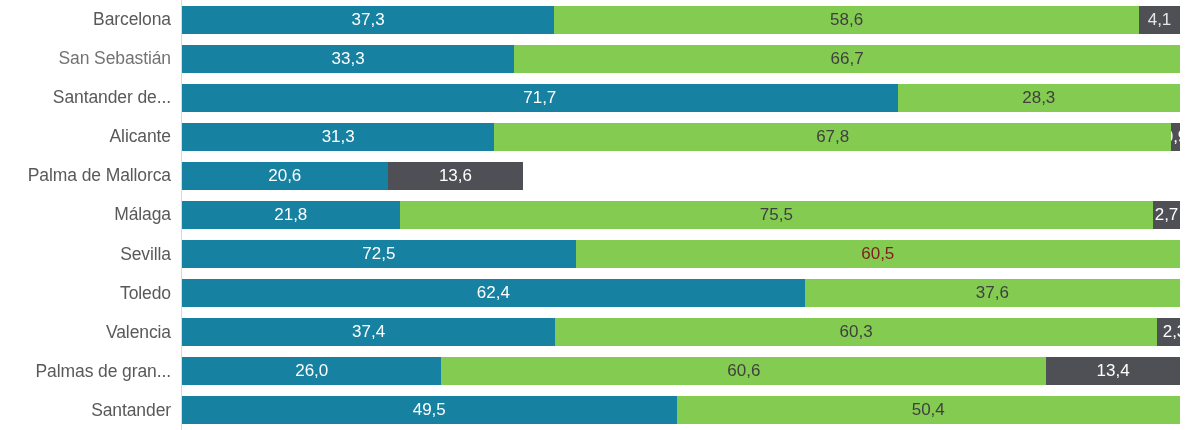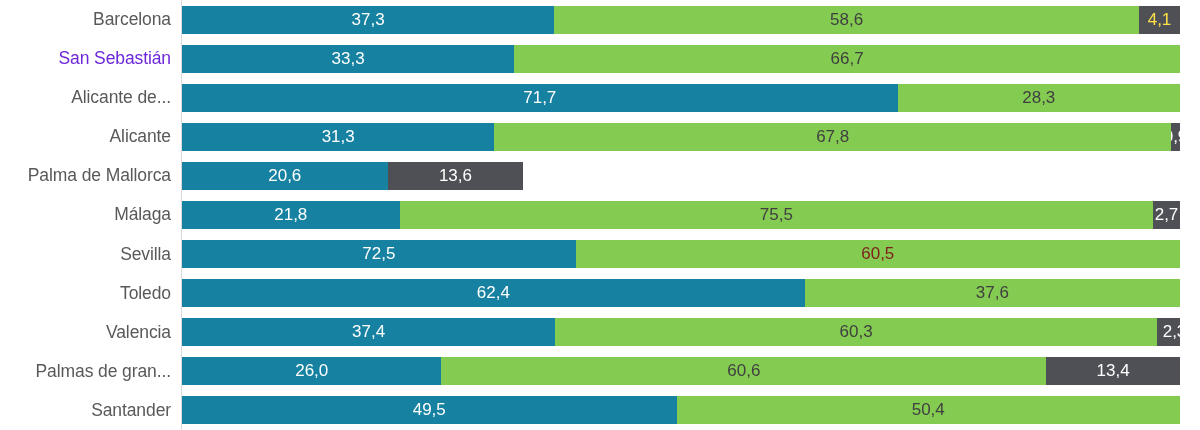--- a/index.html
+++ b/index.html
@@ -106,38 +106,38 @@
   <div class="chart-rows">
       <div class="chart-row" style="top: 0px; height: 39.0909px;">
         <div class="row-label" style="color: rgb(89, 89, 89);">Barcelona</div>
         <div class="bar-track">
           <div class="seg seg-a" style="background: rgb(22, 129, 160); color: rgb(255, 255, 255); flex: 0 0 37.3%;">
             <span class="seg-label">37,3</span>
           </div>
           <div class="seg seg-b" style="background: rgb(132, 203, 81); color: rgb(64, 64, 64); flex: 0 0 58.6%;">
             <span class="seg-label">58,6</span>
           </div>
-          <div class="seg seg-c" style="background: rgb(79, 80, 85); color: #fde047; flex: 0 0 4.1%;">
+          <div class="seg seg-c" style="background: rgb(79, 80, 85); color: #e5e5e5; flex: 0 0 4.1%;">
             <span class="seg-label">4,1</span>
           </div>
         </div>
       </div>
       <div class="chart-row" style="top: 39.0909px; height: 39.0909px;">
-        <div class="row-label" style="color: #6d28d9;">San Sebastián</div>
+        <div class="row-label" style="color: #737373;">San Sebastián</div>
         <div class="bar-track">
           <div class="seg seg-a" style="background: rgb(22, 129, 160); color: rgb(255, 255, 255); flex: 0 0 33.3%;">
             <span class="seg-label">33,3</span>
           </div>
           <div class="seg seg-b" style="background: rgb(132, 203, 81); color: rgb(64, 64, 64); flex: 0 0 66.7%;">
             <span class="seg-label">66,7</span>
           </div>
         </div>
       </div>
       <div class="chart-row" style="top: 78.1818px; height: 39.0909px;">
-        <div class="row-label" style="color: rgb(89, 89, 89);">Alicante de...</div>
+        <div class="row-label" style="color: rgb(89, 89, 89);">Santander de...</div>
         <div class="bar-track">
           <div class="seg seg-a" style="background: rgb(22, 129, 160); color: rgb(255, 255, 255); flex: 0 0 71.7%;">
             <span class="seg-label">71,7</span>
           </div>
           <div class="seg seg-b" style="background: rgb(132, 203, 81); color: rgb(64, 64, 64); flex: 0 0 28.3%;">
             <span class="seg-label">28,3</span>
           </div>
         </div>
       </div>
       <div class="chart-row" style="top: 117.273px; height: 39.0909px;">

